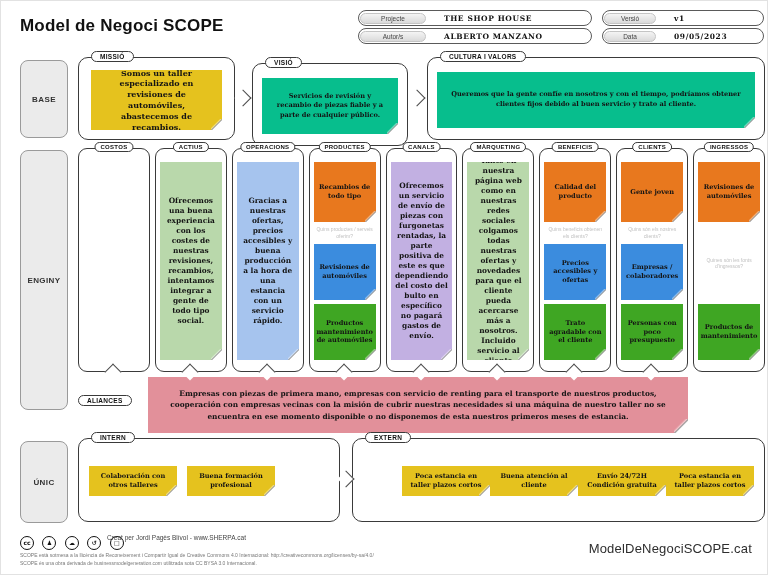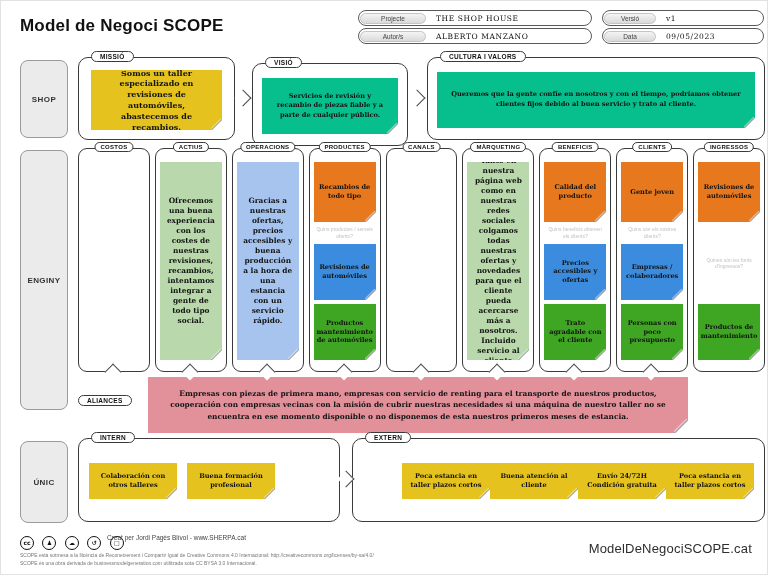--- a/index.html
+++ b/index.html
@@ -7,21 +7,21 @@
         font-family:"Liberation Sans",sans-serif;box-shadow:inset 0 0 0 1px #e2e2e2;}
 
   .title{position:absolute;left:20px;top:16px;font-size:17px;font-weight:bold;color:#111;letter-spacing:.2px;}
 
   
   .pill{position:absolute;height:16px;border:1px solid #5a5a5a;border-radius:9px;background:#fff;
         display:flex;align-items:center;box-sizing:border-box;}
   .pill-label{display:inline-block;background:linear-gradient(#f4f4f4,#dadada);border:1px solid #c4c4c4;
         border-radius:7px;margin:1px;padding:1px 0;text-align:center;font-size:6.5px;color:#444;box-sizing:border-box;}
   .pill .w1{width:66px}.pill .w2{width:52px}
-  .pill-value{margin-left:9px;font-family:"DejaVu Serif",serif;font-weight:normal;font-size:7.5px;
+  .pill-value{margin-left:17px;font-family:"DejaVu Serif",serif;font-weight:bold;font-size:7.5px;
         letter-spacing:.6px;color:#111;white-space:nowrap;}
 
   
   .rowlabel{position:absolute;background:#ebebeb;border:1px solid #9a9a9a;border-radius:8px;
         display:flex;align-items:center;justify-content:center;font-size:8px;font-weight:bold;
         color:#333;letter-spacing:.4px;}
 
   
   .group{position:absolute;border:1.3px solid #3a3a3a;border-radius:10px;background:#fff;box-sizing:border-box;}
   .gtab{position:absolute;top:-7px;left:12px;background:#fff;border:1px solid #3a3a3a;border-radius:8px;
@@ -60,21 +60,21 @@
   .basenote-t{position:absolute;left:9px;right:9px;top:14px;height:56px;font-size:6.6px;line-height:1.45;padding:4px 10px;}
 
   
   .alinote{position:absolute;left:148px;top:377px;width:540px;height:56px;font-size:7.4px;line-height:1.5;padding:4px 10px;}
   .alinote::after{width:14px;height:14px;}
 
   
   .unicbody{position:absolute;left:10px;right:10px;top:16px;bottom:14px;display:flex;align-items:center;}
   .unicbody.sp{justify-content:flex-end;}
   .unicbody.gap{gap:10px;}
-  .note.unic{width:88px;height:36px;font-size:6.6px;line-height:1.35;padding:2px 5px;flex:none;}
+  .note.unic{width:88px;height:30px;font-size:6.6px;line-height:1.35;padding:2px 5px;flex:none;}
 
   
   .cic{display:inline-flex;width:12px;height:12px;border:1.3px solid #111;border-radius:50%;
         align-items:center;justify-content:center;font-family:"DejaVu Sans",sans-serif;font-weight:bold;
         font-size:6px;color:#111;margin-right:4px;}
   .icons{position:absolute;left:20px;top:531px;}
   .credit{position:absolute;left:107px;top:534px;font-size:6.5px;color:#444;}
   .fineprint{position:absolute;left:20px;top:551px;font-size:5px;line-height:1.6;color:#777;width:500px;}
   .brand{position:absolute;right:16px;top:541px;font-size:13px;color:#2e2e2e;letter-spacing:.2px;}
 </style>
@@ -96,21 +96,21 @@
   <div class="pill" style="left:602px;top:10px;width:162px;">
     <span class="pill-label w2">Versió</span>
     <span class="pill-value">v1</span>
   </div>
   <div class="pill" style="left:602px;top:28px;width:162px;">
     <span class="pill-label w2">Data</span>
     <span class="pill-value">09/05/2023</span>
   </div>
 
   <div class="rowlabel" style="left:20px;top:60px;width:46px;height:76px;">
-    <span>SHOP</span>
+    <span>BASE</span>
   </div>
 
   <div class="group" style="left:78px;top:57px;width:157px;height:83px;">
     <span class="gtab">MISSIÓ</span>
     <div class="note yellow basenote-y">
       <span>Somos un taller especializado en revisiones de automóviles, abastecemos de recambios.</span>
     </div>
   </div>
   <i class="chev right" style="left:237px;top:92px;"></i>
 
@@ -172,20 +172,25 @@
         </div>
         <div class="note sm green">
           <span>Productos mantenimiento de automóviles</span>
         </div>
       </div>
       <i class="chev up"></i>
     </div>
 
     <div class="col">
       <span class="gtab ctab">CANALS</span>
+      <div class="colbody">
+        <div class="note fill lavender">
+          <span>Ofrecemos un servicio de envío de piezas con furgonetas rentadas, la parte positiva de este es que dependiendo del costo del bulto en específico no pagará gastos de envío.</span>
+        </div>
+      </div>
       <i class="chev up"></i>
     </div>
 
     <div class="col">
       <span class="gtab ctab">MÀRQUETING</span>
       <div class="colbody">
         <div class="note fill sage">
           <span>Tanto en nuestra página web como en nuestras redes sociales colgamos todas nuestras ofertas y novedades para que el cliente pueda acercarse más a nosotros. Incluido servicio al cliente</span>
         </div>
       </div>

